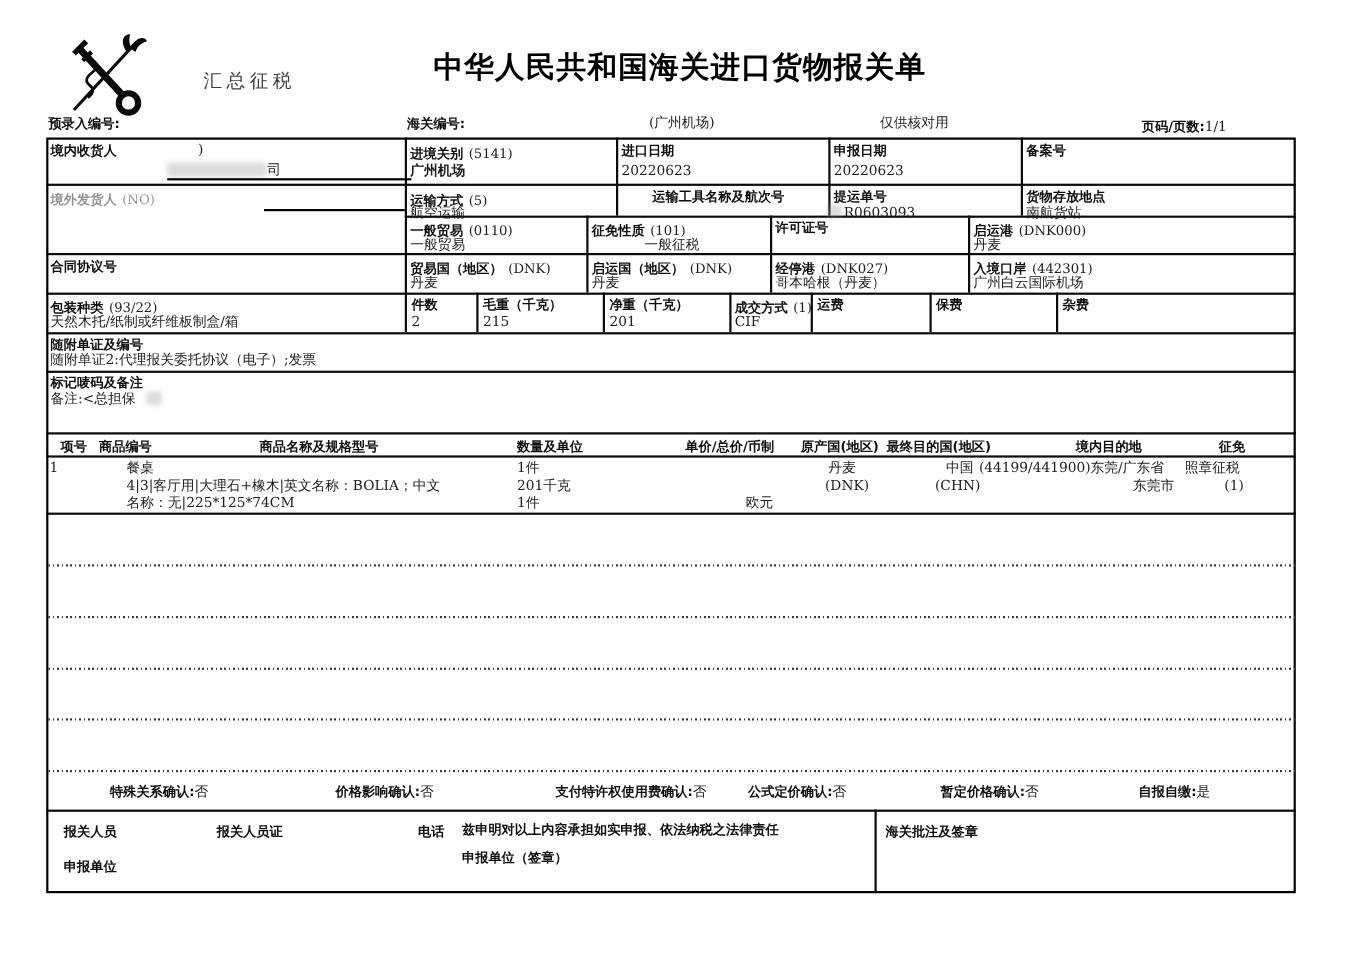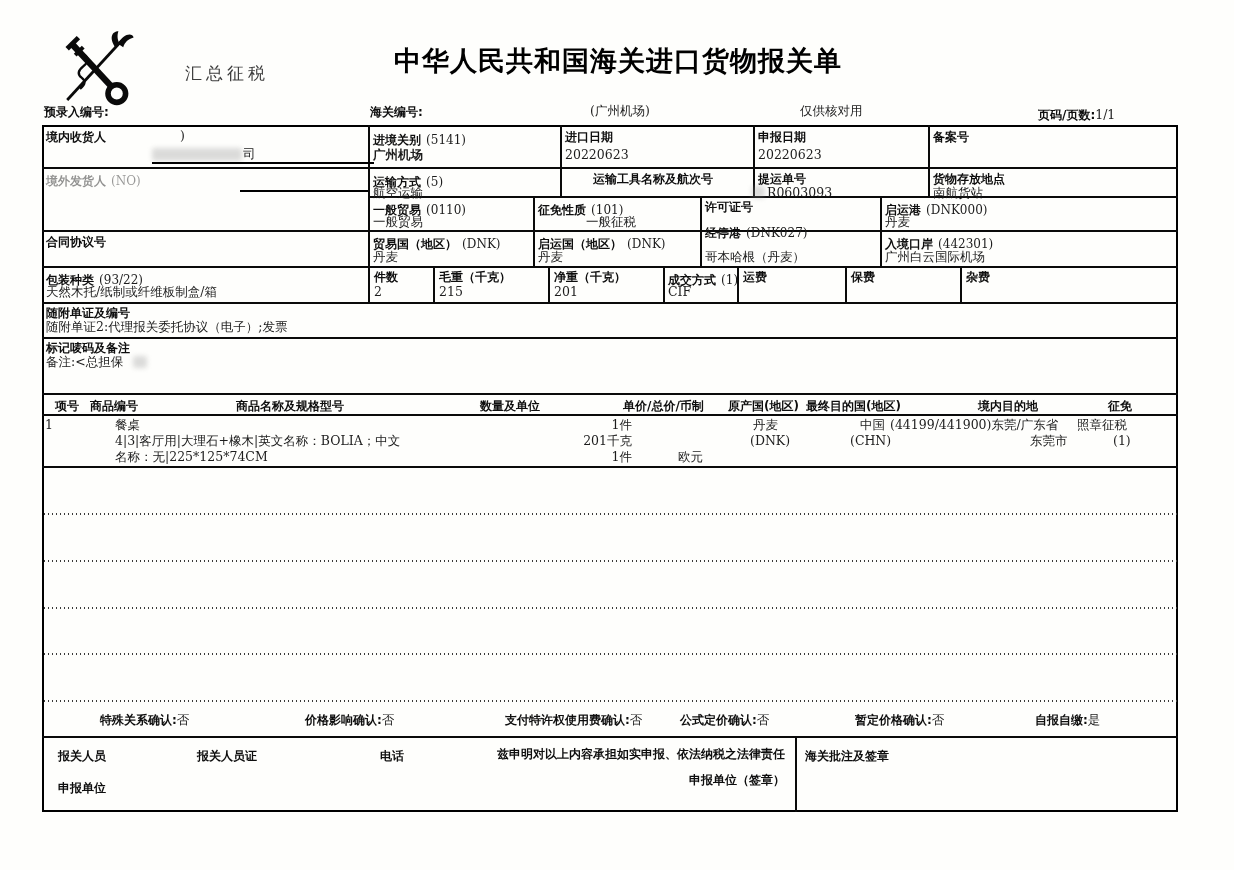--- a/index.html
+++ b/index.html
@@ -14,21 +14,21 @@
   .title{font-size:27px;font-weight:bold;letter-spacing:1px;color:#000;}
   .stamp{font-size:17px;letter-spacing:4px;color:#3c3c3c;filter:blur(.4px);font-family:"DejaVu Serif",serif;}
   .faded{opacity:.45;filter:blur(.5px);}
   .hline{position:absolute;background:#0a0a0a;height:2px;}
   .thin{height:1.5px;}
   .vline{position:absolute;background:#0a0a0a;width:2px;}
   .dashline{position:absolute;height:2px;background:repeating-linear-gradient(90deg,#3a3a3a 0 1.5px,transparent 1.5px 4px);}
   .outer{position:absolute;left:42px;top:125px;width:1136px;height:687px;border:2.5px solid #000;box-sizing:border-box;}
   .blurbar{position:absolute;background:#9a9a9a;opacity:.35;filter:blur(2.5px);border-radius:2px;}
   .artifact{position:absolute;background:#000;}
-  .rt{text-align:right;}
+  .rt{}
   .ctr{text-align:center;}
 </style>
 </head>
 <body>
 
 <div id="page">
 
   <div class="pos" style="left:55px;top:28px;width:82px;height:80px;">
     <svg width="82" height="80" viewBox="0 0 100 100">
       <g stroke="#0a0a0a" fill="none">
@@ -162,21 +162,21 @@
     <span class="code">(DNK)</span>
   </div>
   <div class="pos val" style="left:373px;top:249px;">丹麦</div>
 
   <div class="pos" style="left:538px;top:233px;">
     <span class="lbl">启运国（地区）</span>
     <span class="code">(DNK)</span>
   </div>
   <div class="pos val" style="left:538px;top:249px;">丹麦</div>
 
-  <div class="pos" style="left:705px;top:222px;">
+  <div class="pos" style="left:705px;top:233px;">
     <span class="lbl">经停港</span>
     <span class="code">(DNK027)</span>
   </div>
   <div class="pos val" style="left:705px;top:249px;">哥本哈根（丹麦）</div>
 
   <div class="pos" style="left:885px;top:233px;">
     <span class="lbl">入境口岸</span>
     <span class="code">(442301)</span>
   </div>
   <div class="pos val" style="left:885px;top:249px;">广州白云国际机场</div>
@@ -209,21 +209,21 @@
   <div class="pos lbl" style="left:46px;top:305px;">随附单证及编号</div>
   <div class="pos val" style="left:46px;top:319px;">随附单证2:代理报关委托协议（电子）;发票</div>
 
   <div class="pos lbl" style="left:46px;top:340px;">标记唛码及备注</div>
   <div class="pos val" style="left:46px;top:354px;">备注:&lt;总担保</div>
   <div class="blurbar" style="left:133px;top:356px;width:14px;height:12px;"></div>
 
   <div class="pos lbl" style="left:55px;top:398px;">项号</div>
   <div class="pos lbl" style="left:90px;top:398px;">商品编号</div>
   <div class="pos lbl ctr" style="left:180px;top:398px;width:220px;">商品名称及规格型号</div>
-  <div class="pos lbl ctr" style="left:450px;top:398px;width:120px;">数量及单位</div>
+  <div class="pos lbl ctr" style="left:440px;top:398px;width:120px;">数量及单位</div>
   <div class="pos lbl" style="left:623px;top:398px;">单价/总价/币制</div>
   <div class="pos lbl" style="left:728px;top:398px;">原产国(地区)</div>
   <div class="pos lbl" style="left:806px;top:398px;">最终目的国(地区)</div>
   <div class="pos lbl" style="left:978px;top:398px;">境内目的地</div>
   <div class="pos lbl" style="left:1108px;top:398px;">征免</div>
 
   <div class="pos val" style="left:45px;top:417px;">1</div>
   <div class="pos val" style="left:115px;top:417px;">餐桌</div>
   <div class="pos val" style="left:115px;top:433px;">4|3|客厅用|大理石+橡木|英文名称：BOLIA；中文</div>
   <div class="pos val" style="left:115px;top:449px;">名称：无|225*125*74CM</div>

